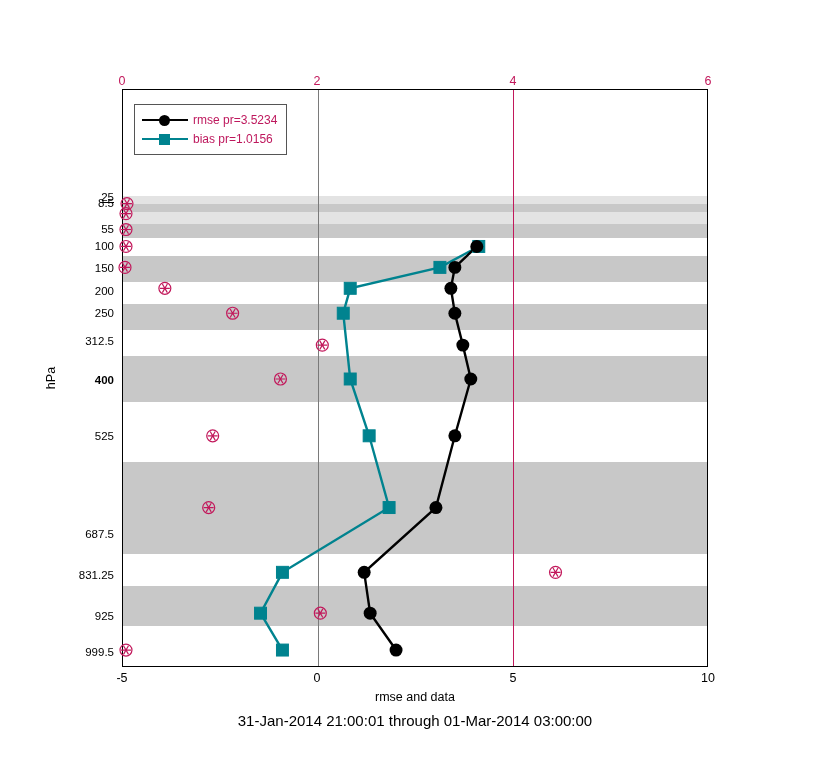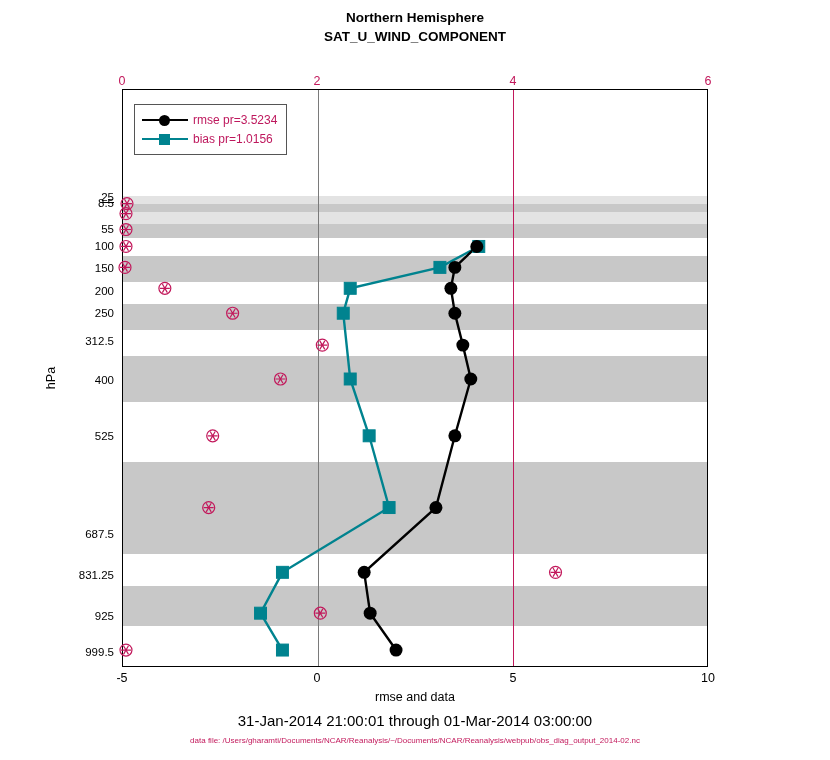--- a/index.html
+++ b/index.html
@@ -183,55 +183,50 @@
     color: #be185d;
     white-space: nowrap;
   }
   .mark-circle { border-radius: 50%; }
 </style>
 </head>
 <body>
 
 <div id="page">
 
-  <div class="title-block">
-    <div class="title-line">Northern Hemisphere</div>
-    <div class="title-line">SAT_U_WIND_COMPONENT</div>
-  </div>
 
 
   <div class="ttick" style="left:122px;">0</div>
   <div class="ttick" style="left:317px;">2</div>
   <div class="ttick" style="left:513px;">4</div>
   <div class="ttick" style="left:708px;">6</div>
 
   <div class="btick" style="left:122px;">-5</div>
   <div class="btick" style="left:317px;">0</div>
   <div class="btick" style="left:513px;">5</div>
   <div class="btick" style="left:708px;">10</div>
 
   <div class="ytick" style="top:203px;">8.5</div>
   <div class="ytick" style="top:197px;text-decoration:underline;">25</div>
   <div class="ytick" style="top:229px;">55</div>
   <div class="ytick" style="top:246px;">100</div>
   <div class="ytick" style="top:268px;">150</div>
   <div class="ytick" style="top:291px;">200</div>
   <div class="ytick" style="top:313px;">250</div>
   <div class="ytick" style="top:341px;">312.5</div>
-  <div class="ytick" style="top:380px;">400</div>
+  <div class="ytick" style="top:380px;font-weight:bold;">400</div>
   <div class="ytick" style="top:436px;">525</div>
   <div class="ytick" style="top:534px;">687.5</div>
   <div class="ytick" style="top:575px;">831.25</div>
   <div class="ytick" style="top:616px;">925</div>
   <div class="ytick" style="top:652px;">999.5</div>
 
   <div class="ylabel">hPa</div>
   <div class="xlabel">rmse and data</div>
   <div class="footer-date">31-Jan-2014 21:00:01 through 01-Mar-2014 03:00:00</div>
-  <div class="footer-file">data file: /Users/gharamti/Documents/NCAR/Reanalysis/~/Documents/NCAR/Reanalysis/webpub/obs_diag_output_2014-02.nc</div>
 
   <div id="plot">
 
     <div class="band light" style="top:106px;  height:8px;"></div>
     <div class="band" style="top:114px;  height:8px;"></div>
     <div class="band light" style="top:122px;  height:12px;"></div>
     <div class="band" style="top:134px;  height:14px;"></div>
     <div class="band" style="top:166px;  height:26px;"></div>
     <div class="band" style="top:214px;  height:26px;"></div>
     <div class="band" style="top:266px;  height:46px;"></div>

